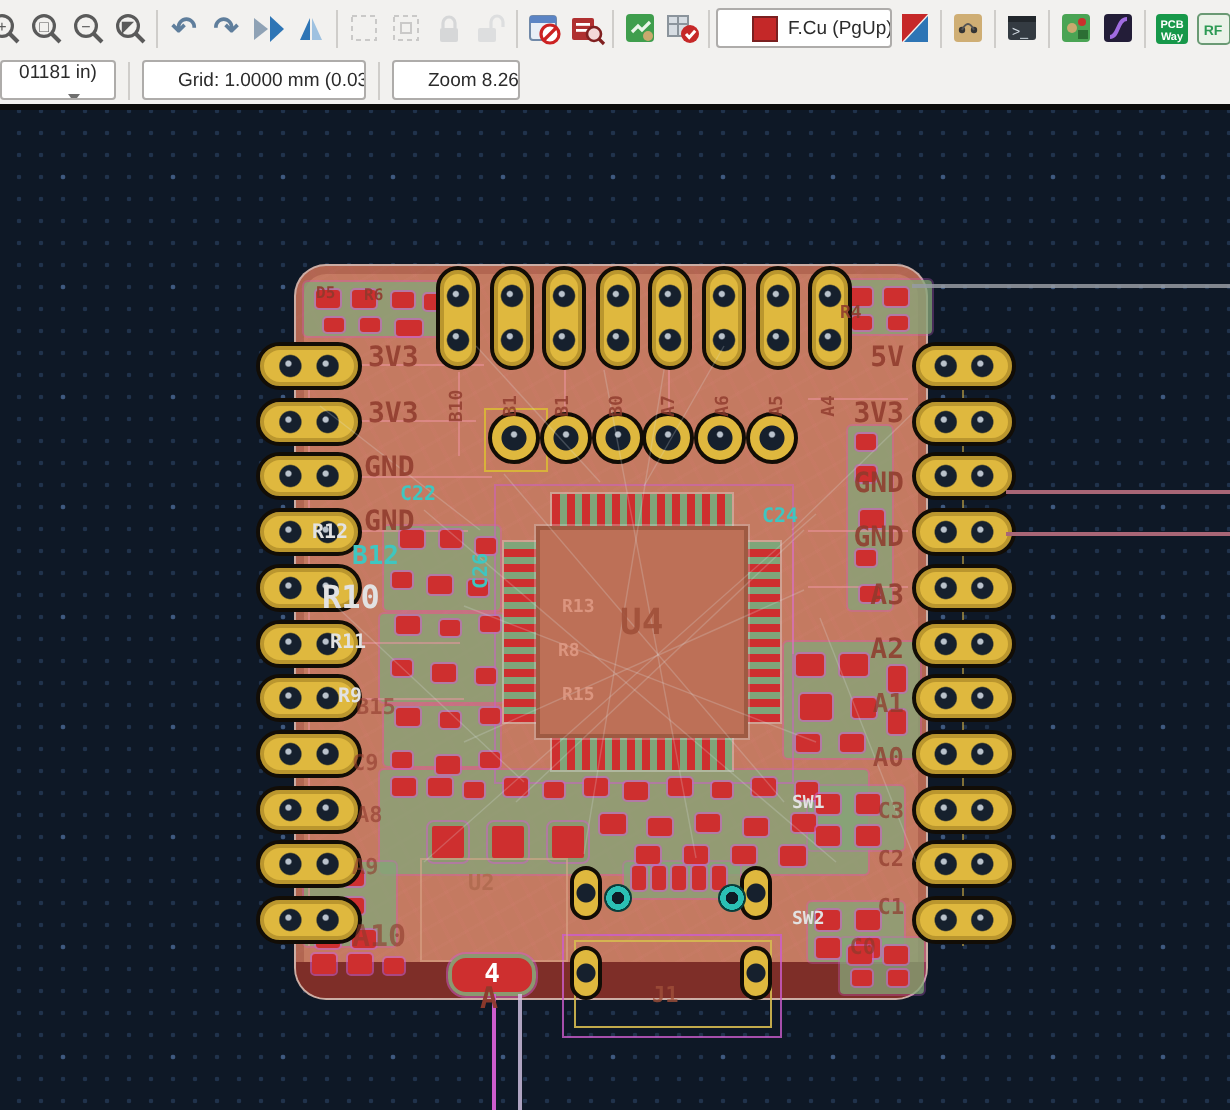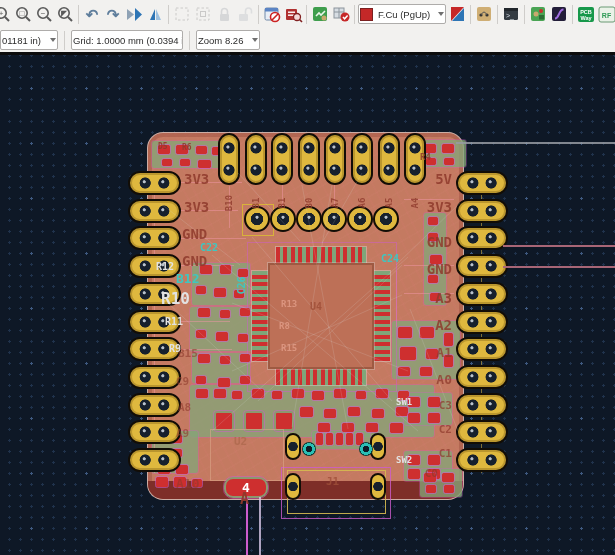--- a/index.html
+++ b/index.html
@@ -7,21 +7,21 @@
     font-family:"Liberation Sans", sans-serif;}
   #toolbar1{position:absolute;left:0;top:0;width:615px;height:28px;background:#f2f1ef;
     display:flex;align-items:center;gap:1px;overflow:hidden;}
   .tbicon{width:20px;height:20px;display:flex;align-items:center;justify-content:center;
     border-radius:3px;flex:0 0 auto;}
   .tbicon.dis{opacity:.45;}
   .vsep{width:1px;height:19px;background:#cfcdca;margin:0 2px;flex:0 0 auto;}
   #toolbar2{position:absolute;left:0;top:28px;width:615px;height:24px;background:#f2f1ef;
     display:flex;align-items:center;gap:4px;}
   .combo{height:20px;background:#fff;border:1px solid #aeacaa;border-radius:2px;
-    display:flex;align-items:center;padding:0 1px;gap:5px;font-size:9.5px;color:#2b2b2b;
+    display:flex;align-items:center;padding:0 17px;gap:5px;font-size:9.5px;color:#2b2b2b;
     box-sizing:border-box;flex:0 0 auto;white-space:nowrap;overflow:hidden;}
   .chev{width:0;height:0;border-left:3.5px solid transparent;border-right:3.5px solid transparent;
     border-top:4px solid #6f6f6f;margin-left:auto;flex:0 0 auto;}
   .swatch{width:11px;height:11px;flex:0 0 auto;border:1px solid #7a2020;}
   #canvas{position:absolute;left:0;top:52px;width:615px;height:503px;overflow:hidden;
     border-top:3px solid #0c0c0c;box-sizing:content-box;
     font-family:"DejaVu Sans Mono", monospace;}
   .lbl{position:absolute;font-weight:bold;white-space:nowrap;pointer-events:none;}
 </style>
 </head>
@@ -188,21 +188,21 @@
         </svg>
       </div>
       <div class="tbicon">
         <svg width="19" height="19" viewBox="0 0 19 19" xmlns="http://www.w3.org/2000/svg">
           <rect x="1" y="2" width="16" height="15" rx="2" fill="#eaf2e8" stroke="#6a9a74"></rect>
           <text x="8.5" y="12.5" font-size="7" font-weight="bold" text-anchor="middle" fill="#2c9a54">RF</text>
         </svg>
       </div>
     </div>
   <div id="toolbar2">
-    <div class="combo" style="width:58px;">
+    <div class="combo" style="width:58px;flex-direction:column;">
       <span>01181 in)</span>
       <span class="chev"></span>
     </div>
     <div class="vsep"></div>
     <div class="combo" style="width:112px;">
       <span>Grid: 1.0000 mm (0.0394 in)</span>
 
     </div>
     <div class="vsep"></div>
     <div class="combo" style="width:64px;">
@@ -407,21 +407,21 @@
         <line x1="460" y1="148" x2="396" y2="210" stroke="#dfe6ea" stroke-width="0.7" opacity="0.22"></line>
       </svg>
       <span class="lbl" style="left: 184px; top: 116px; color: rgb(143, 58, 44); font-size: 14px; opacity: 0.85;">3V3</span>
       <span class="lbl" style="left: 184px; top: 144px; color: rgb(143, 58, 44); font-size: 14px; opacity: 0.85;">3V3</span>
       <span class="lbl" style="left: 182px; top: 171px; color: rgb(143, 58, 44); font-size: 14px; opacity: 0.85;">GND</span>
       <span class="lbl" style="left: 182px; top: 198px; color: rgb(143, 58, 44); font-size: 14px; opacity: 0.85;">GND</span>
       <span class="lbl" style="left: 178px; top: 292px; color: rgb(143, 58, 44); font-size: 11px; opacity: 0.6;">B15</span>
       <span class="lbl" style="left: 176px; top: 320px; color: rgb(143, 58, 44); font-size: 11px; opacity: 0.6;">C9</span>
       <span class="lbl" style="left: 178px; top: 346px; color: rgb(143, 58, 44); font-size: 11px; opacity: 0.6;">A8</span>
       <span class="lbl" style="left: 176px; top: 372px; color: rgb(143, 58, 44); font-size: 11px; opacity: 0.6;">A9</span>
-      <span class="lbl" style="left: 176px; top: 421px; color: rgb(143, 58, 44); font-size: 13px; opacity: 0.6;">A10</span>
+      <span class="lbl" style="left: 176px; top: 404px; color: rgb(143, 58, 44); font-size: 15px; opacity: 0.6;">A10</span>
       <span class="lbl" style="left: 412px; top: 116px; color: rgb(143, 58, 44); font-size: 14px; opacity: 0.85; width: 40px; text-align: right;">5V</span>
       <span class="lbl" style="left: 412px; top: 144px; color: rgb(143, 58, 44); font-size: 14px; opacity: 0.85; width: 40px; text-align: right;">3V3</span>
       <span class="lbl" style="left: 412px; top: 179px; color: rgb(143, 58, 44); font-size: 14px; opacity: 0.85; width: 40px; text-align: right;">GND</span>
       <span class="lbl" style="left: 412px; top: 206px; color: rgb(143, 58, 44); font-size: 14px; opacity: 0.85; width: 40px; text-align: right;">GND</span>
       <span class="lbl" style="left: 412px; top: 235px; color: rgb(143, 58, 44); font-size: 14px; opacity: 0.85; width: 40px; text-align: right;">A3</span>
       <span class="lbl" style="left: 412px; top: 262px; color: rgb(143, 58, 44); font-size: 14px; opacity: 0.85; width: 40px; text-align: right;">A2</span>
       <span class="lbl" style="left: 412px; top: 290px; color: rgb(143, 58, 44); font-size: 13px; opacity: 0.75; width: 40px; text-align: right;">A1</span>
       <span class="lbl" style="left: 412px; top: 317px; color: rgb(143, 58, 44); font-size: 13px; opacity: 0.75; width: 40px; text-align: right;">A0</span>
       <span class="lbl" style="left: 412px; top: 344px; color: rgb(143, 58, 44); font-size: 11px; opacity: 0.7; width: 40px; text-align: right;">C3</span>
       <span class="lbl" style="left: 412px; top: 368px; color: rgb(143, 58, 44); font-size: 11px; opacity: 0.7; width: 40px; text-align: right;">C2</span>
@@ -441,21 +441,21 @@
       <span class="lbl" style="left: 169px; top: 288px; color: rgb(226, 226, 226); font-size: 10px;">R9</span>
       <span class="lbl" style="left: 396px; top: 342px; color: rgb(226, 226, 226); font-size: 9px;">SW1</span>
       <span class="lbl" style="left: 396px; top: 400px; color: rgb(226, 226, 226); font-size: 9px;">SW2</span>
       <span class="lbl" style="left: 176px; top: 216px; color: rgb(63, 198, 192); font-size: 13px;">B12</span>
       <span class="lbl" style="left: 224px; top: 225px; color: rgb(63, 198, 192); font-size: 10px; width: 34px; text-align: center; transform: rotate(-90deg);">C26</span>
       <span class="lbl" style="left: 381px; top: 198px; color: rgb(63, 198, 192); font-size: 10px;">C24</span>
       <span class="lbl" style="left: 200px; top: 187px; color: rgb(63, 198, 192); font-size: 10px;">C22</span>
       <span class="lbl" style="left: 281px; top: 244px; color: rgba(224, 155, 134, 0.85); font-size: 9px;">R13</span>
       <span class="lbl" style="left: 279px; top: 266px; color: rgba(224, 155, 134, 0.85); font-size: 9px;">R8</span>
       <span class="lbl" style="left: 281px; top: 288px; color: rgba(224, 155, 134, 0.85); font-size: 9px;">R15</span>
-      <span class="lbl" style="left: 310px; top: 246px; color: rgba(160, 80, 58, 0.9); font-size: 10px;">U4</span>
+      <span class="lbl" style="left: 310px; top: 246px; color: rgba(160, 80, 58, 0.9); font-size: 18px;">U4</span>
       <span class="lbl" style="left: 234px; top: 380px; color: rgba(176, 106, 80, 0.9); font-size: 11px;">U2</span>
-      <span class="lbl" style="left: 326px; top: 420px; color: rgba(160, 80, 58, 0.8); font-size: 11px;">J1</span>
+      <span class="lbl" style="left: 326px; top: 436px; color: rgba(160, 80, 58, 0.8); font-size: 11px;">J1</span>
       <span class="lbl" style="left: 158px; top: 87px; color: rgba(143, 58, 44, 0.9); font-size: 8px;">D5</span>
       <span class="lbl" style="left: 182px; top: 88px; color: rgba(143, 58, 44, 0.9); font-size: 8px;">R6</span>
       <span class="lbl" style="left: 420px; top: 97px; color: rgba(143, 58, 44, 0.9); font-size: 9px;">R4</span>
       <span class="lbl" style="left: 240px; top: 435px; color: rgb(143, 58, 44); font-size: 15px; opacity: 0.95;">A</span>
     </div>
 </div>
 
 </body></html>

